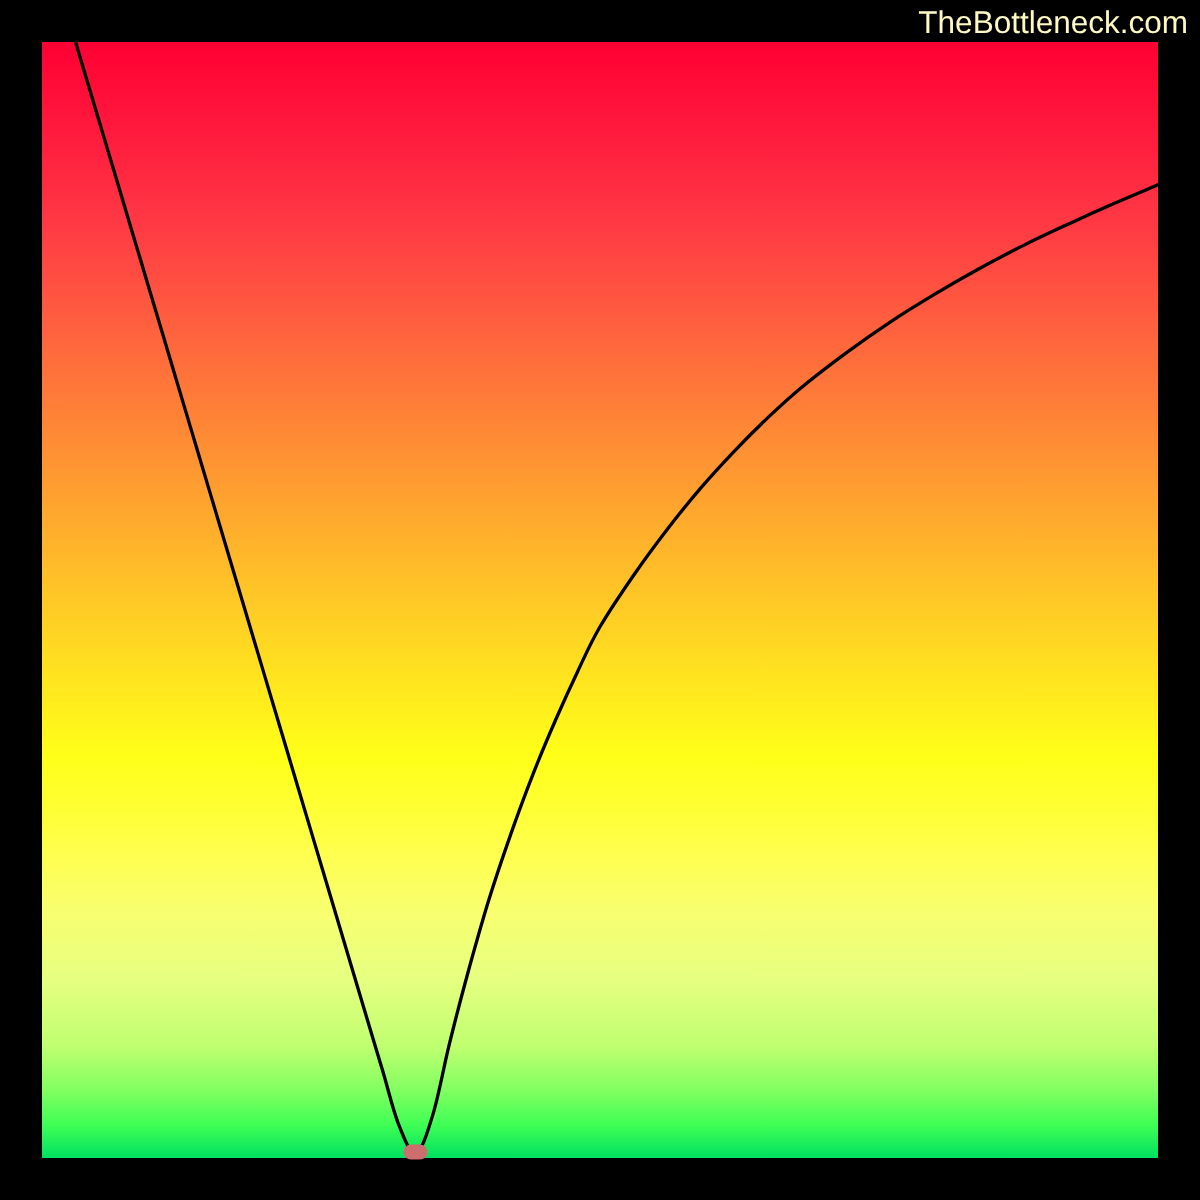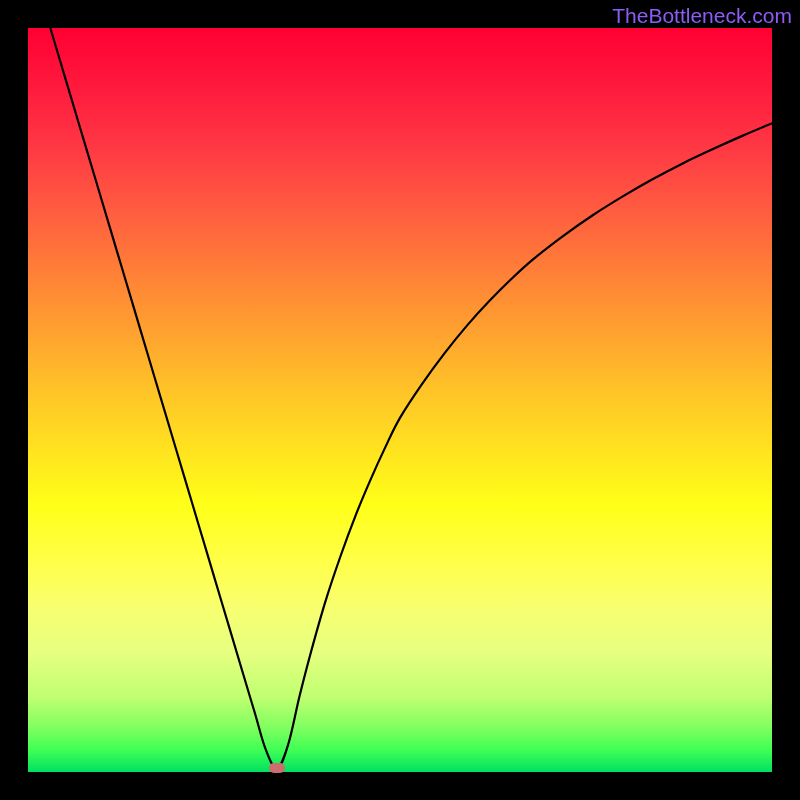--- a/index.html
+++ b/index.html
@@ -8,21 +8,21 @@
     height: 800px;
     background: #000;
     position: relative;
     overflow: hidden;
     font-family: Arial, Helvetica, sans-serif;
   }
   .watermark {
     position: absolute;
     top: 4px;
     right: 8px;
-    color: #8b5cf6;
+    color: #fef9c3;
     font-size: 21px;
     font-weight: 500;
     z-index: 10;
   }
   .plot-wrap {
     position: absolute;
     left: 28px;
     top: 28px;
     width: 744px;
     height: 744px;

